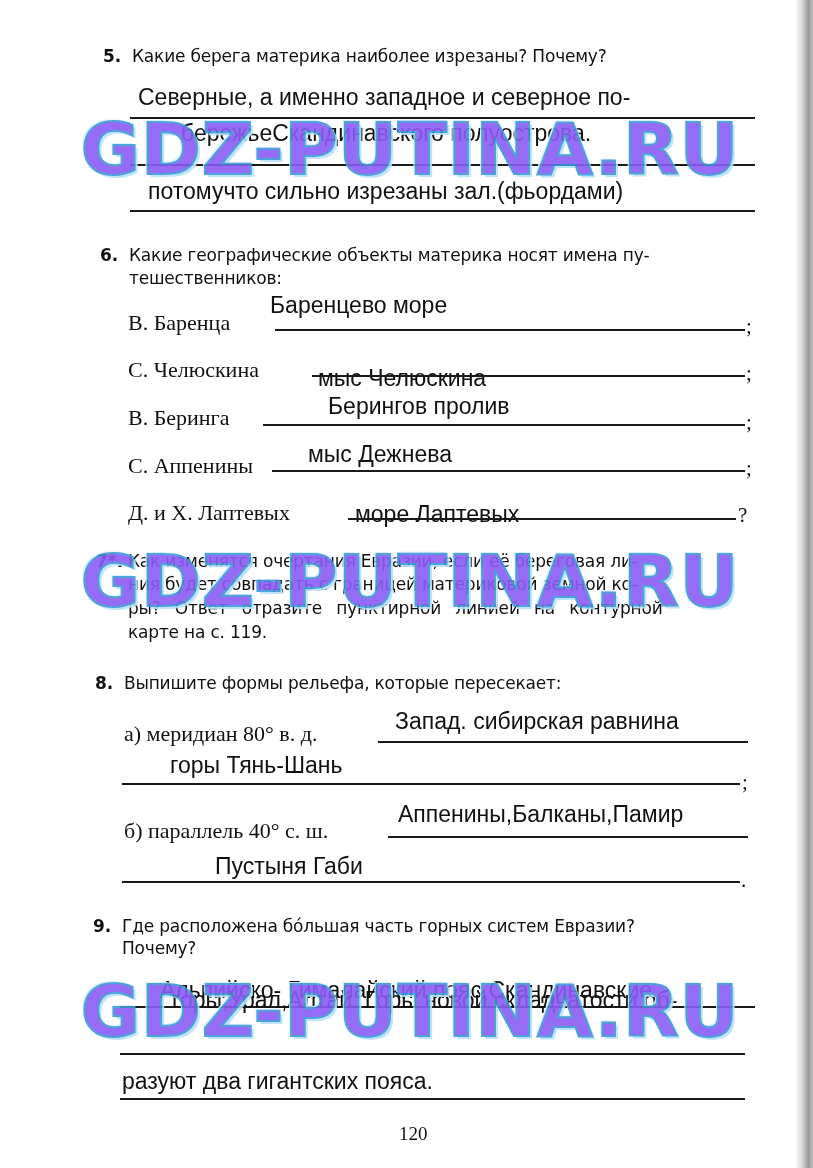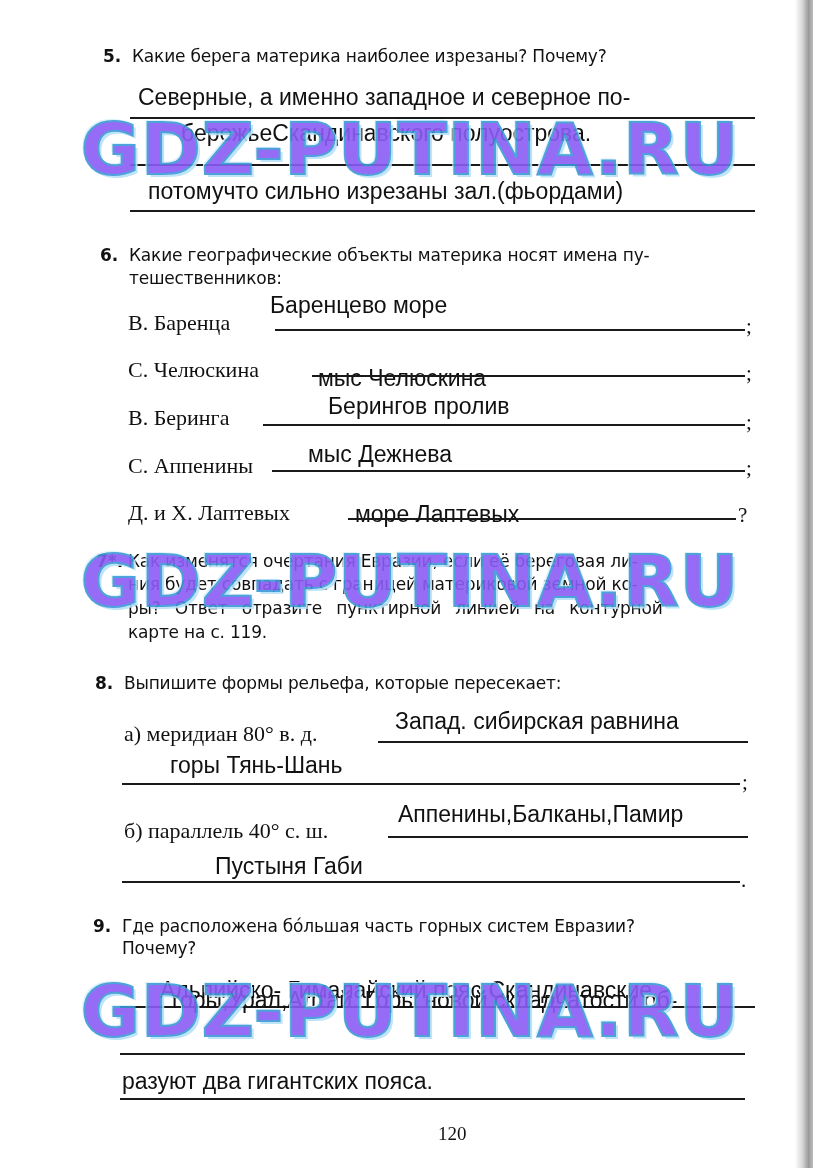--- a/index.html
+++ b/index.html
@@ -24,21 +24,21 @@
     position:absolute; left:50px; width:720px; text-align:center;
     font-family:"DejaVu Sans", sans-serif; font-weight:bold;
     font-size:72px; letter-spacing:1px;
     color:#8b5cf6;
     opacity:0.9;
     -webkit-text-stroke:2px #3a98d6;
     text-shadow: 3px 3px 0 #b8e2f7, -2px -2px 0 #d9f1fc;
     pointer-events:none;
     line-height:1;
   }
-  .pagenum { font-family:"Liberation Serif", serif; font-size:19px;margin-left:39px; }
+  .pagenum { font-family:"Liberation Serif", serif; font-size:19px; }
 </style>
 </head>
 <body>
 
 <div class="page-edge"></div>
 
 <div>
   <span class="abs qnum" style="left:103px; top:46px;">5.</span>
   <span class="abs qtext" style="left:132px; top:46px;">Какие берега материка наиболее изрезаны? Почему?</span>
 

